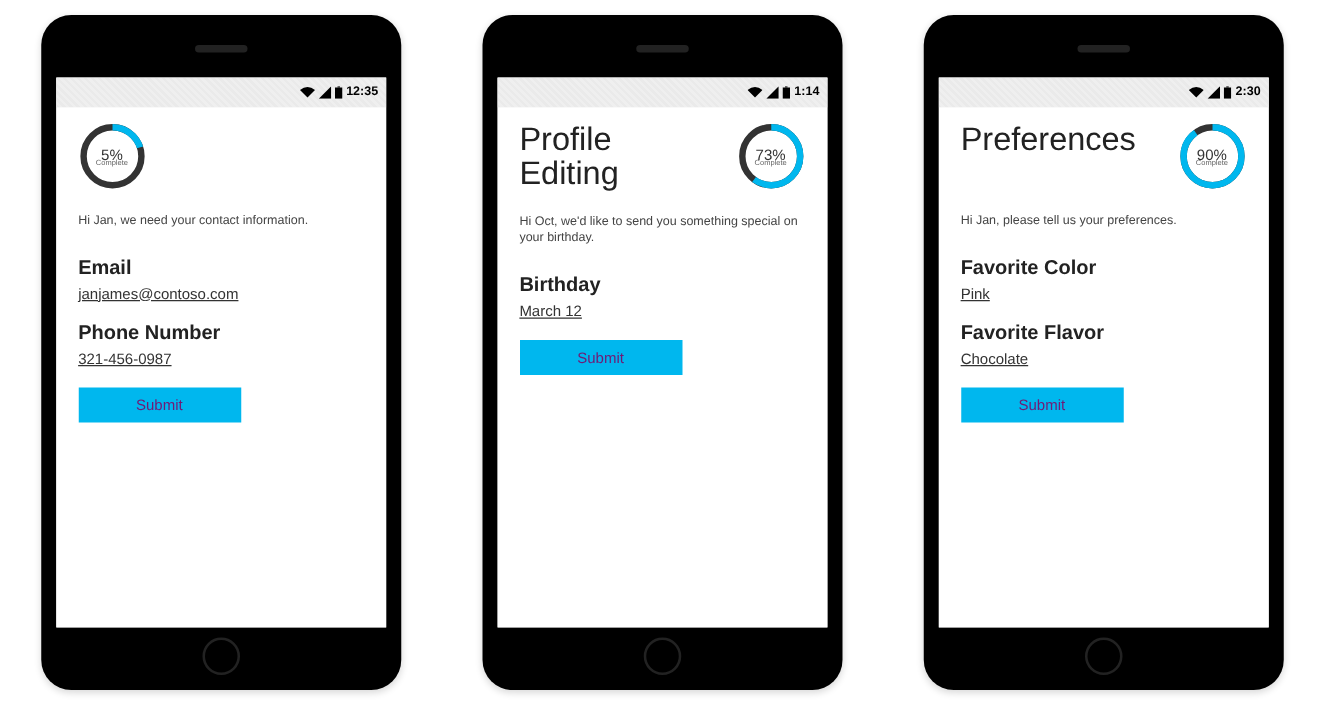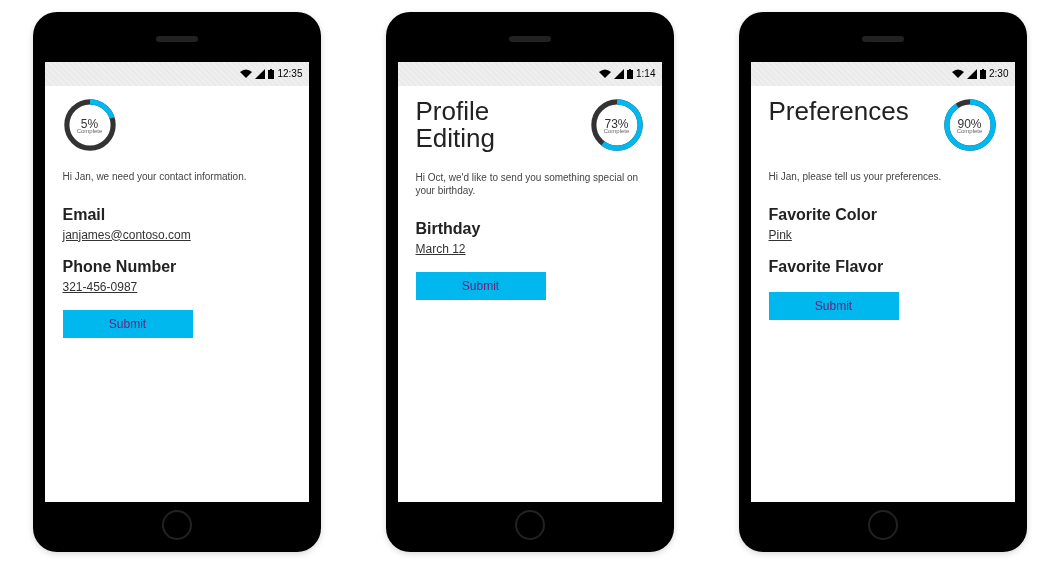--- a/index.html
+++ b/index.html
@@ -56,21 +56,21 @@
       background-image: repeating-linear-gradient(45deg, #eaeaea 0 2px, #efefef 2px 4px);
       display: flex;
       justify-content: flex-end;
       align-items: center;
       padding: 0 6px;
       gap: 3px;
       font-size: 10px;
       color: #000;
     }
     .statusbar svg { display: block; }
-    .time { font-weight: 400; max-width: 28px; line-height: 1; text-align: center; }
+    .time { font-weight: 700; max-width: 28px; line-height: 1; text-align: center; }
     .content {
       padding: 12px 18px;
       flex: 1;
       background: #fff;
     }
     .header-row {
       display: flex;
       justify-content: space-between;
       align-items: flex-start;
       margin-bottom: 18px;
@@ -260,18 +260,19 @@
           <div class="donut-sub">Complete</div>
         </div>
       </div>
       <p class="intro">Hi Jan, please tell us your preferences.</p>
       <div class="field">
         <div class="field-label">Favorite Color</div>
         <div class="field-value">Pink</div>
       </div>
       <div class="field">
         <div class="field-label">Favorite Flavor</div>
+        <div class="field-value">Chocolate</div>
       </div>
       <button class="submit-btn">Submit</button>
     </div>
   </div>
   <div class="phone-home"></div>
 </div>
 
 </body></html>

